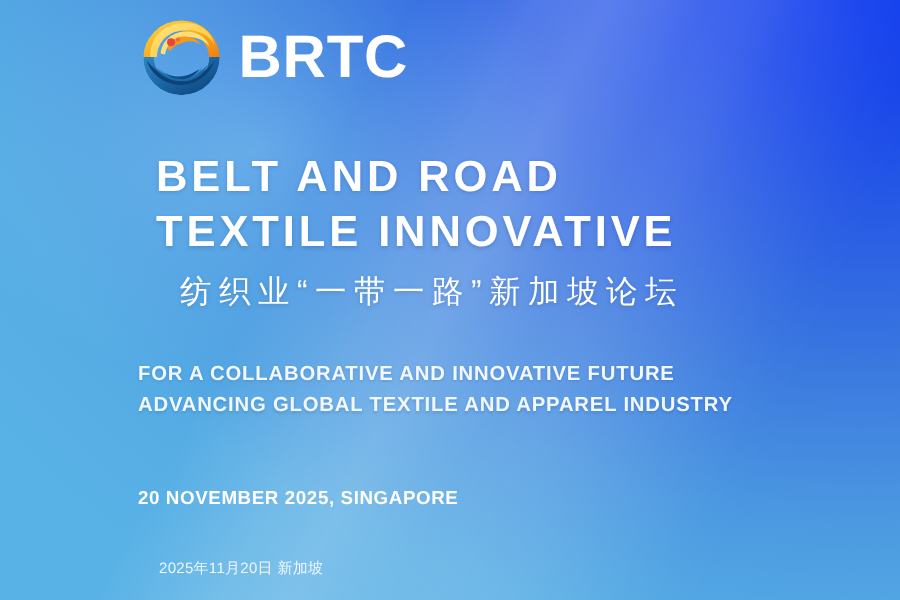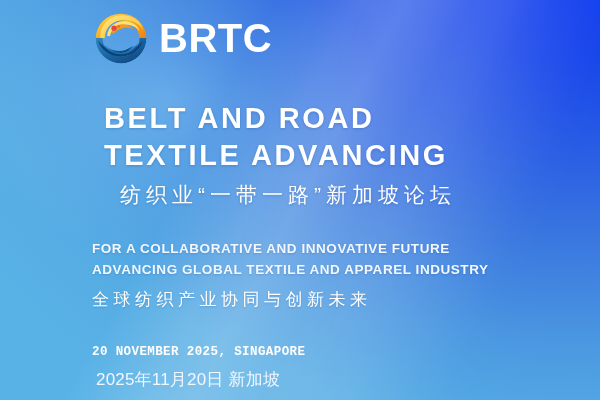--- a/index.html
+++ b/index.html
@@ -150,35 +150,34 @@
     letter-spacing: 4.5px;
     line-height: 24px;
     white-space: nowrap;
     text-shadow: 0 1px 2px rgba(10,45,120,0.18);
   }
 
   
   .date-en {
     position: absolute;
     left: 92px;
-    top: 344px;
+    top: 324px;
     color: #ffffff;
     font-size: 12.5px;
     font-weight: 700;
     letter-spacing: 0.4px;
     line-height: 17px;
     white-space: nowrap;
-    font-family: Liberation Mono, monospace;
   }
   .date-cn {
     position: absolute;
-    left: 96px;
+    left: 106px;
     top: 371px;
     color: #f0f7ff;
-    font-size: 17px;
+    font-size: 10px;
     font-weight: 400;
     letter-spacing: 0.2px;
     line-height: 18px;
     white-space: nowrap;
   }
 </style>
 </head>
 <body>
 
 <div id="poster">
@@ -235,29 +234,28 @@
           <path d="M50 6 A44 44 0 1 0 50 94 A44 44 0 1 0 50 6 Z
                    M50 18 A32 32 0 1 1 50 82 A32 32 0 1 1 50 18 Z" fill="none"></path>
           <circle cx="50" cy="50" r="32" fill="none"></circle>
         </svg>
       </span>
       <span class="brand-name">BRTC</span>
     </div>
 
     <div class="headline">
       <div>BELT AND ROAD</div>
-      <div>TEXTILE ADVANCING</div>
+      <div>TEXTILE INNOVATIVE</div>
     </div>
 
     <div class="headline-cn">纺织业“一带一路”新加坡论坛</div>
 
     <div class="tagline">
       <div>FOR A COLLABORATIVE AND INNOVATIVE FUTURE</div>
       <div>ADVANCING GLOBAL TEXTILE AND APPAREL INDUSTRY</div>
     </div>
 
-    <div class="tagline-cn">全球纺织产业协同与创新未来</div>
 
     <div class="date-en">20 NOVEMBER 2025, SINGAPORE</div>
     <div class="date-cn">2025年11月20日  新加坡</div>
 
   </div>
 </div>
 
 </body></html>

